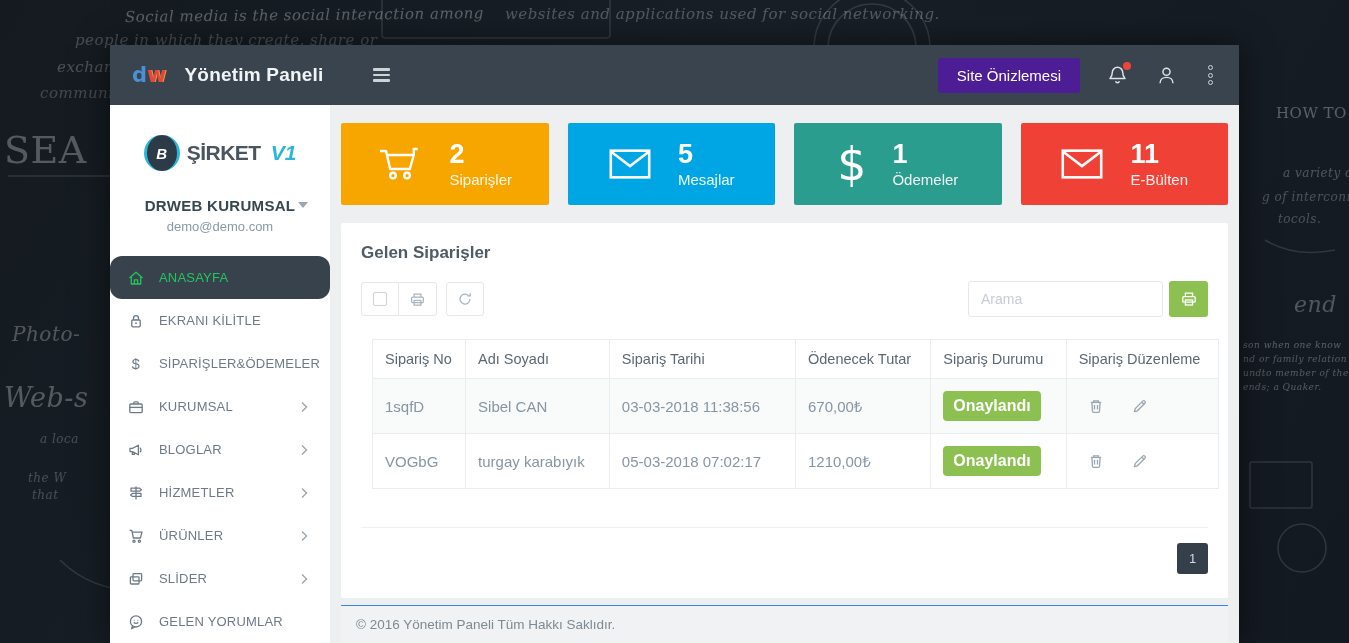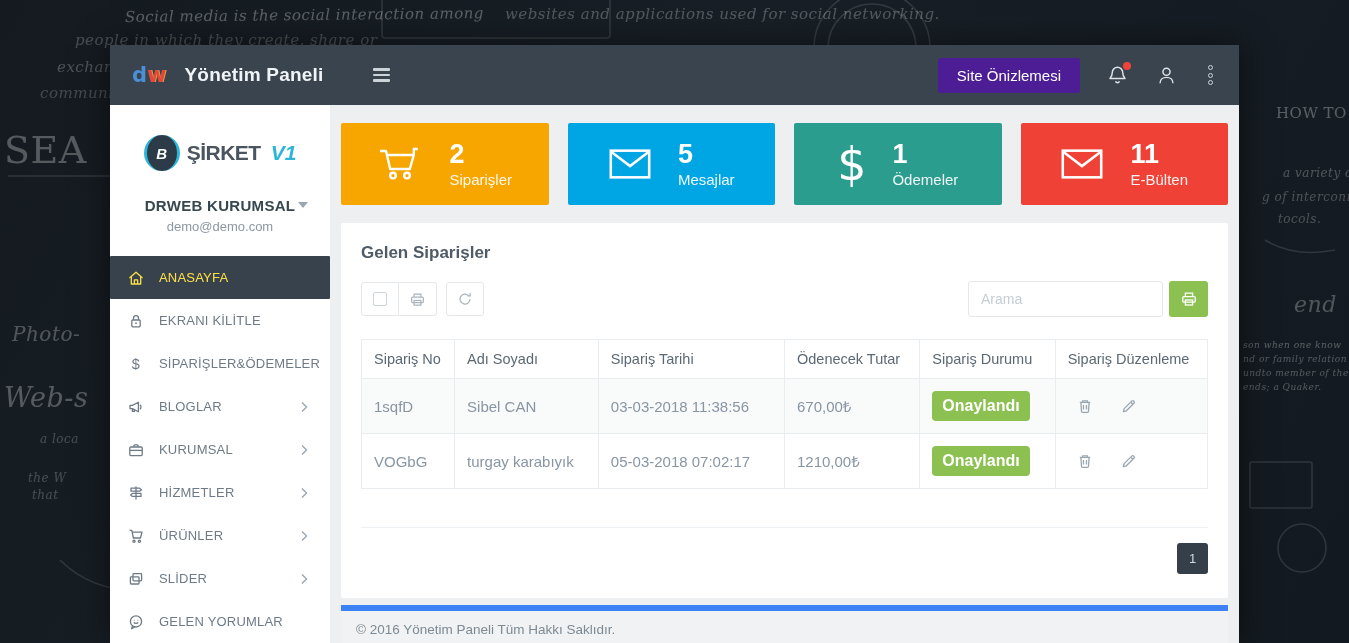--- a/index.html
+++ b/index.html
@@ -67,21 +67,21 @@
   .brand-suffix { font-size:21px; font-weight:bold; font-style:italic; color:#2bb5d8; margin-left:3px; }
   .acct { position:relative; text-align:center; margin-top:26px; padding:0 18px; }
   .acct-name { font-size:15px; font-weight:bold; color:#37474f; letter-spacing:.3px; }
   .acct-caret { position:absolute; right:22px; top:5px; width:0; height:0; cursor:pointer;
                 border-left:5px solid transparent; border-right:5px solid transparent;
                 border-top:6px solid #9aa6b0; }
   .acct-email { font-size:13px; color:#8b98a3; margin-top:5px; }
   .menu { margin-top:22px; list-style:none; }
   .menu-item { height:43px; display:flex; align-items:center; gap:14px; padding:0 17px;
                color:#6e7b87; font-size:13px; letter-spacing:.2px; cursor:pointer; }
-  .menu-item.active { background:#38424c; color:#fde047; border-radius:1px; }
+  .menu-item.active { background:#38424c; color:#22c55e; border-radius:12px; }
   .menu-item svg { flex:0 0 18px; }
   .chev { margin-left:auto; color:#9aa6b0; }
 
   
   .main-col { flex:1; background:#edeff0; display:flex; flex-direction:column;
               padding:18px 11px 0; min-width:0; }
   .cards-row { display:flex; gap:19px; }
   .card { flex:1; height:82px; border-radius:2px; color:#fff; display:flex;
           align-items:center; justify-content:center; gap:26px; cursor:pointer; }
   .card-icon { display:flex; align-items:center; }
@@ -101,39 +101,39 @@
   .tbtn.solo { margin-left:9px; }
   .cb { width:14px; height:14px; border:1px solid #cdd5da; border-radius:2px; background:#fff; }
   .search-wrap { margin-left:auto; display:flex; align-items:flex-end; gap:6px; }
   .search-input { width:195px; height:36px; border:1px solid #e4e8eb; border-radius:3px;
                   padding:0 12px; font-size:14px; font-family:inherit; color:#5a6771; outline:none; }
   .search-input::placeholder { color:#c6cdd4; }
   .search-btn { width:39px; height:36px; background:#8cc152; border:none; border-radius:3px;
                 color:#fff; display:inline-flex; align-items:center; justify-content:center; cursor:pointer; }
 
   
-  table { width:100%; border-collapse:collapse; margin-top:22px; table-layout:fixed; }
+  table { width:100%; border-collapse:collapse; margin-top:22px; table-layout:fixed;margin-left:11px; }
   th { border:1px solid #e9edef; text-align:left; padding:11px 12px; font-weight:normal;
        font-size:14.5px; color:#5c6974; background:#fff; }
   td { border:1px solid #e9edef; padding:12px 12px; font-size:15px; color:#8896a4; }
   tbody tr:nth-child(odd) { background:#f9fafa; }
   col.w0{width:11%;} col.w1{width:17%;} col.w2{width:22%;}
   col.w3{width:16%;} col.w4{width:16%;} col.w5{width:18%;}
   .badge { display:inline-block; background:#8cc152; color:#fff; font-weight:bold;
            font-size:16px; padding:6px 10px; border-radius:4px; }
   .row-actions { display:flex; gap:26px; padding-left:8px; }
   .act { color:#9aa6b0; cursor:pointer; display:inline-flex; }
 
   .table-divider { border-top:1px solid #eef1f3; margin-top:38px; }
   .pagination { display:flex; justify-content:flex-end; margin-top:15px; }
   .page-btn { width:31px; height:31px; background:#353f49; color:#cfd8e0; font-size:13px;
               border:none; border-radius:3px; cursor:pointer; font-family:inherit; }
 
   
-  .app-footer { margin-top:auto; background:#f0f2f3; border-top:6px solid #3b82f6;
+  .app-footer { margin-top:auto; background:#f0f2f3; border-top:1px solid #3b82f6;
                 height:38px; line-height:38px; padding-left:15px; font-size:13.5px; color:#7d8a94; }
 </style>
 </head>
 <body>
 
 <div class="stage">
 
   <span class="chalk c0">Social media is the social interaction among</span>
   <span class="chalk c1">people in which they create, share or</span>
   <span class="chalk c2">exchange</span>
@@ -234,37 +234,37 @@
             <span>EKRANI KİLİTLE</span>
           </li>
           <li class="menu-item">
             <svg width="18" height="18" viewBox="0 0 18 18">
                 <text x="9" y="13.6" text-anchor="middle" font-size="14.5" fill="currentColor">$</text>
               </svg>
             <span>SİPARİŞLER&amp;ÖDEMELER</span>
 
           </li>
           <li class="menu-item">
+            <svg width="18" height="18" viewBox="0 0 18 18" fill="none" stroke="currentColor" stroke-width="1.3">
+                <rect x="2.8" y="6" width="12.4" height="8.6" rx="1"></rect>
+                <path d="M6.8 6 V4.8 a1 1 0 0 1 1 -1 h2.4 a1 1 0 0 1 1 1 V6"></path>
+                <path d="M2.8 9.4 h12.4"></path>
+              </svg>
+            <span>KURUMSAL</span>
+            <svg class="chev" width="9" height="12" viewBox="0 0 9 12" fill="none" stroke="currentColor" stroke-width="1.4">
+                <path d="M2.5 1.5 L7 6 L2.5 10.5"></path>
+              </svg>
+          </li>
+          <li class="menu-item">
             <svg width="18" height="18" viewBox="0 0 18 18" fill="none" stroke="currentColor" stroke-width="1.3" stroke-linejoin="round">
                 <path d="M3 7.4 h2.4 L11.4 4.2 v9.6 L5.4 10.6 H3 Z"></path>
                 <path d="M13 6.8 a3 3 0 0 1 0 4.4"></path>
                 <path d="M5.4 10.6 V13.4 h2 V11"></path>
               </svg>
             <span>BLOGLAR</span>
-            <svg class="chev" width="9" height="12" viewBox="0 0 9 12" fill="none" stroke="currentColor" stroke-width="1.4">
-                <path d="M2.5 1.5 L7 6 L2.5 10.5"></path>
-              </svg>
-          </li>
-          <li class="menu-item">
-            <svg width="18" height="18" viewBox="0 0 18 18" fill="none" stroke="currentColor" stroke-width="1.3">
-                <rect x="2.8" y="6" width="12.4" height="8.6" rx="1"></rect>
-                <path d="M6.8 6 V4.8 a1 1 0 0 1 1 -1 h2.4 a1 1 0 0 1 1 1 V6"></path>
-                <path d="M2.8 9.4 h12.4"></path>
-              </svg>
-            <span>KURUMSAL</span>
             <svg class="chev" width="9" height="12" viewBox="0 0 9 12" fill="none" stroke="currentColor" stroke-width="1.4">
                 <path d="M2.5 1.5 L7 6 L2.5 10.5"></path>
               </svg>
           </li>
           <li class="menu-item">
             <svg width="18" height="18" viewBox="0 0 18 18" fill="none" stroke="currentColor" stroke-width="1.3" stroke-linejoin="round">
                 <path d="M9 2.5 V15.5"></path>
                 <path d="M4 4.2 h8.6 l1.8 1.5 -1.8 1.5 H4 Z"></path>
                 <path d="M14 9.4 H5.4 L3.6 10.9 5.4 12.4 H14 Z"></path>
               </svg>

